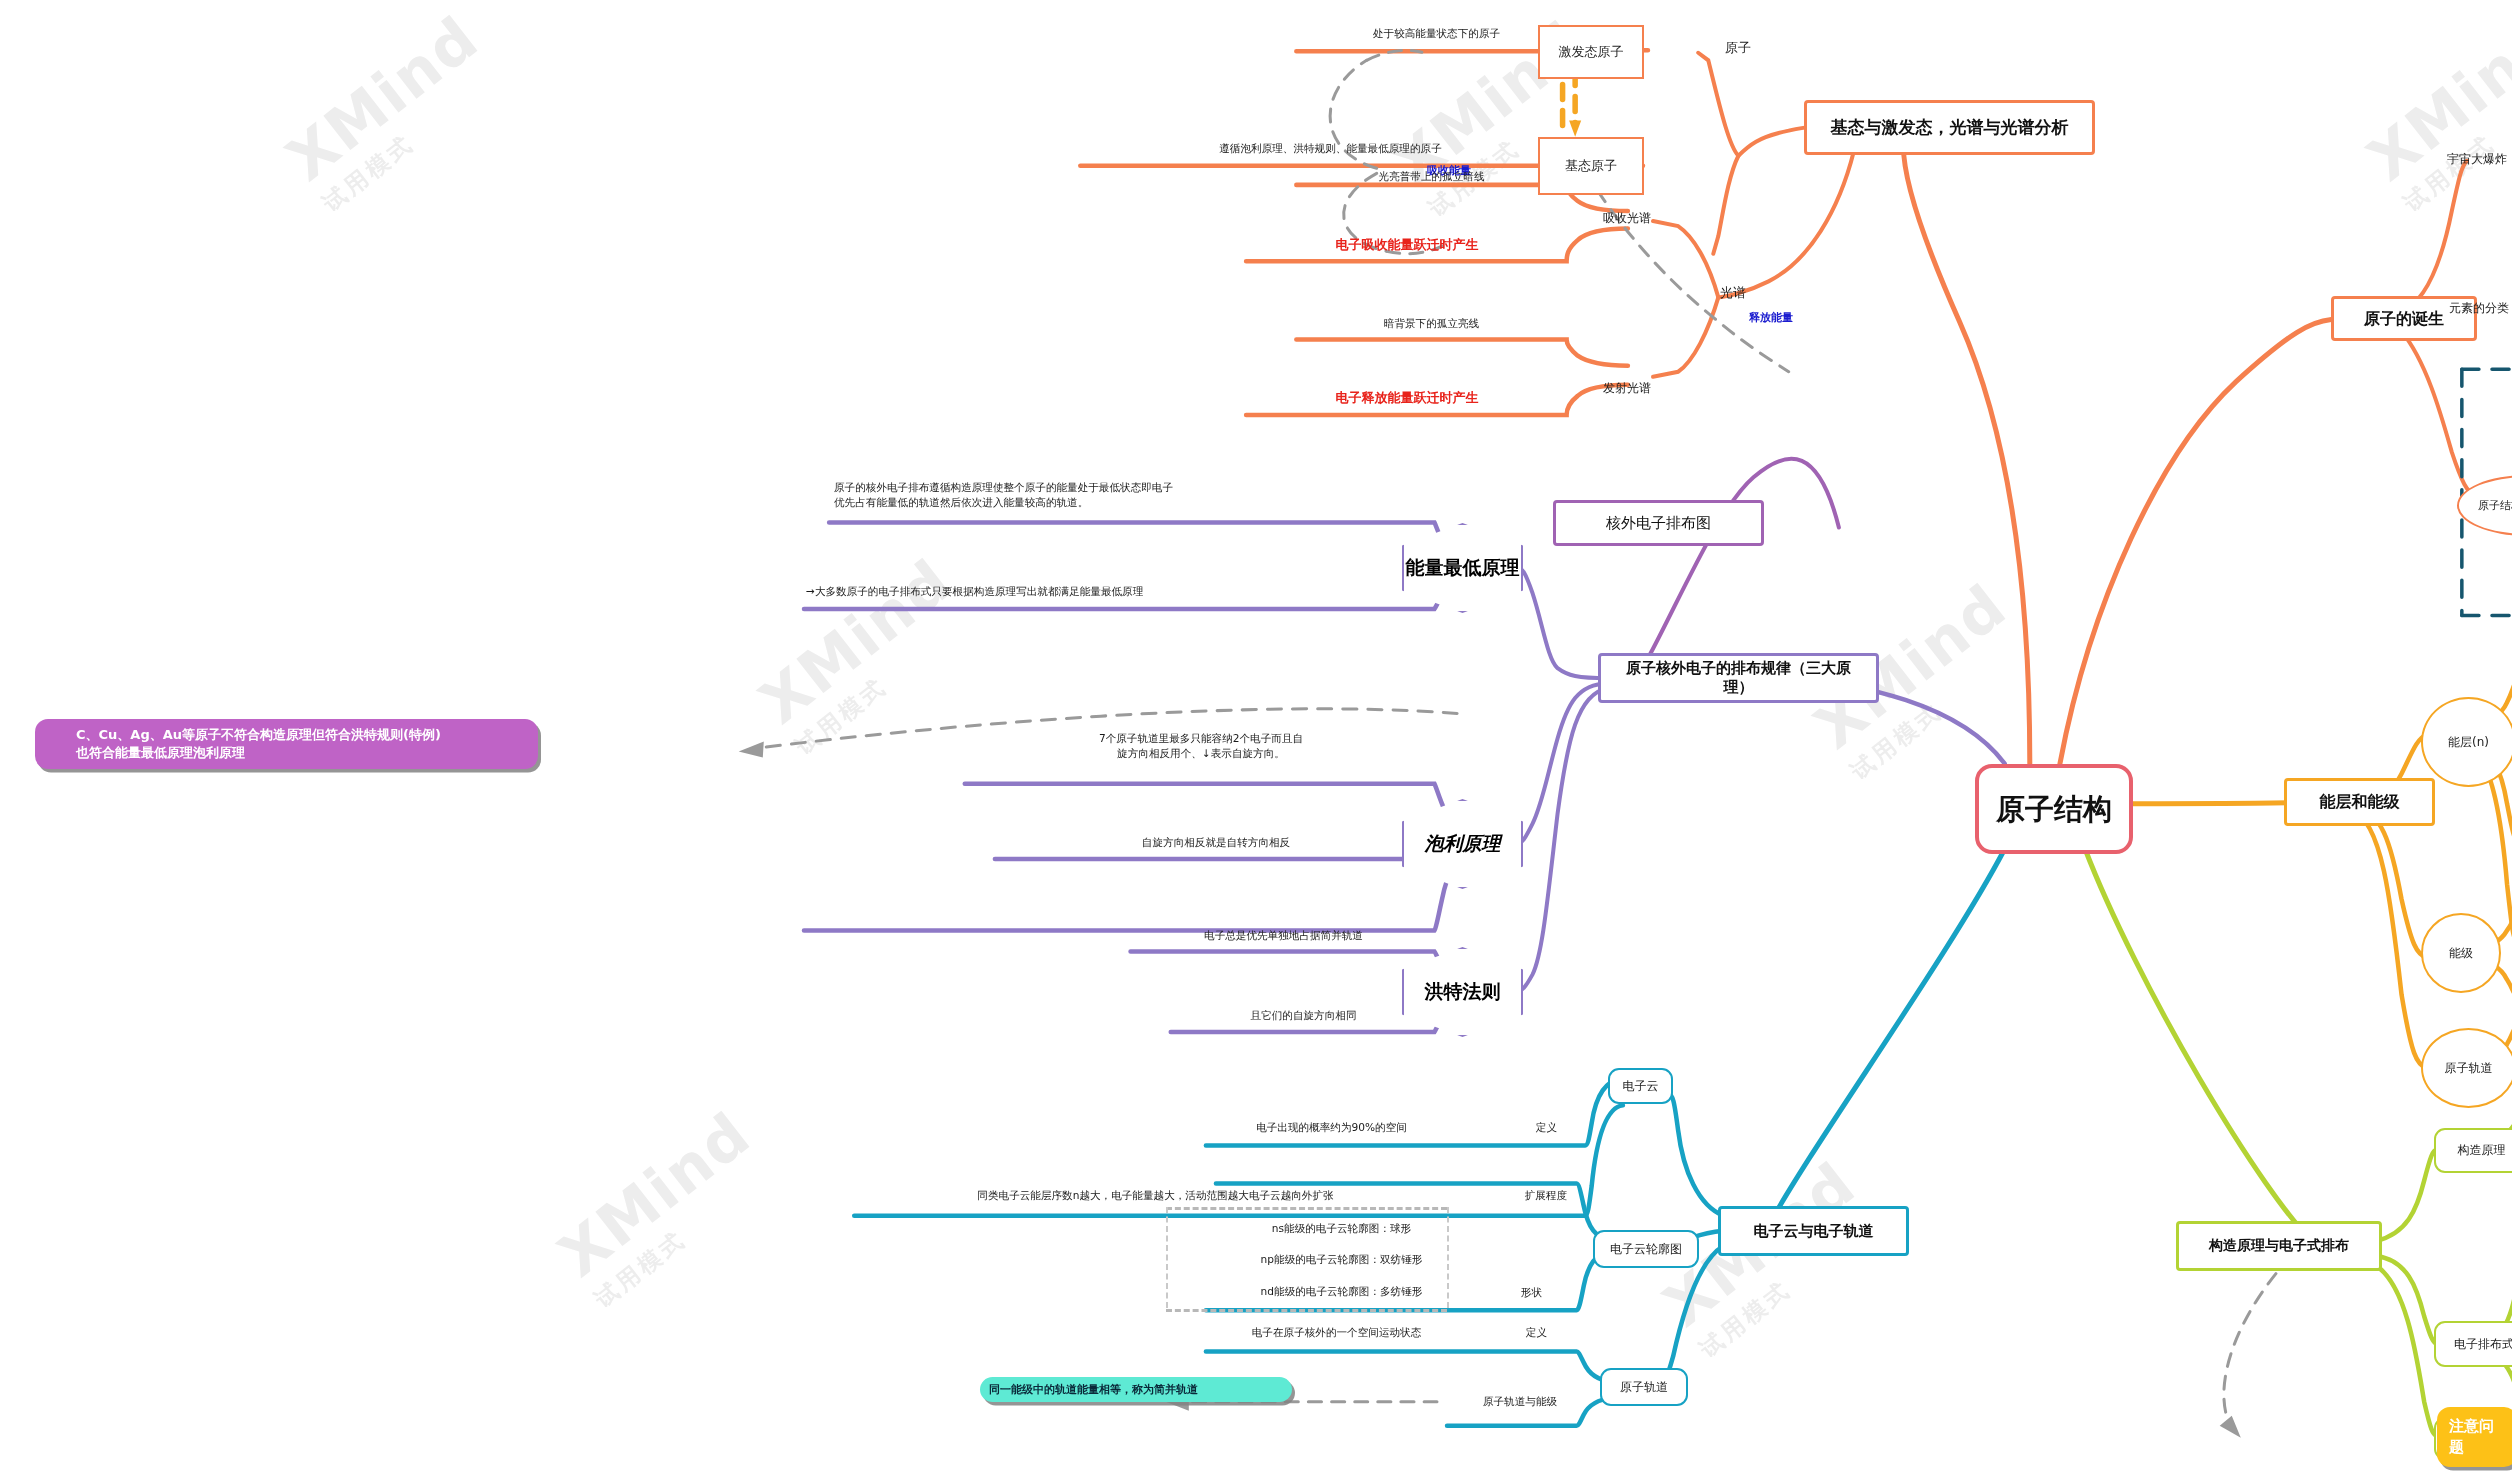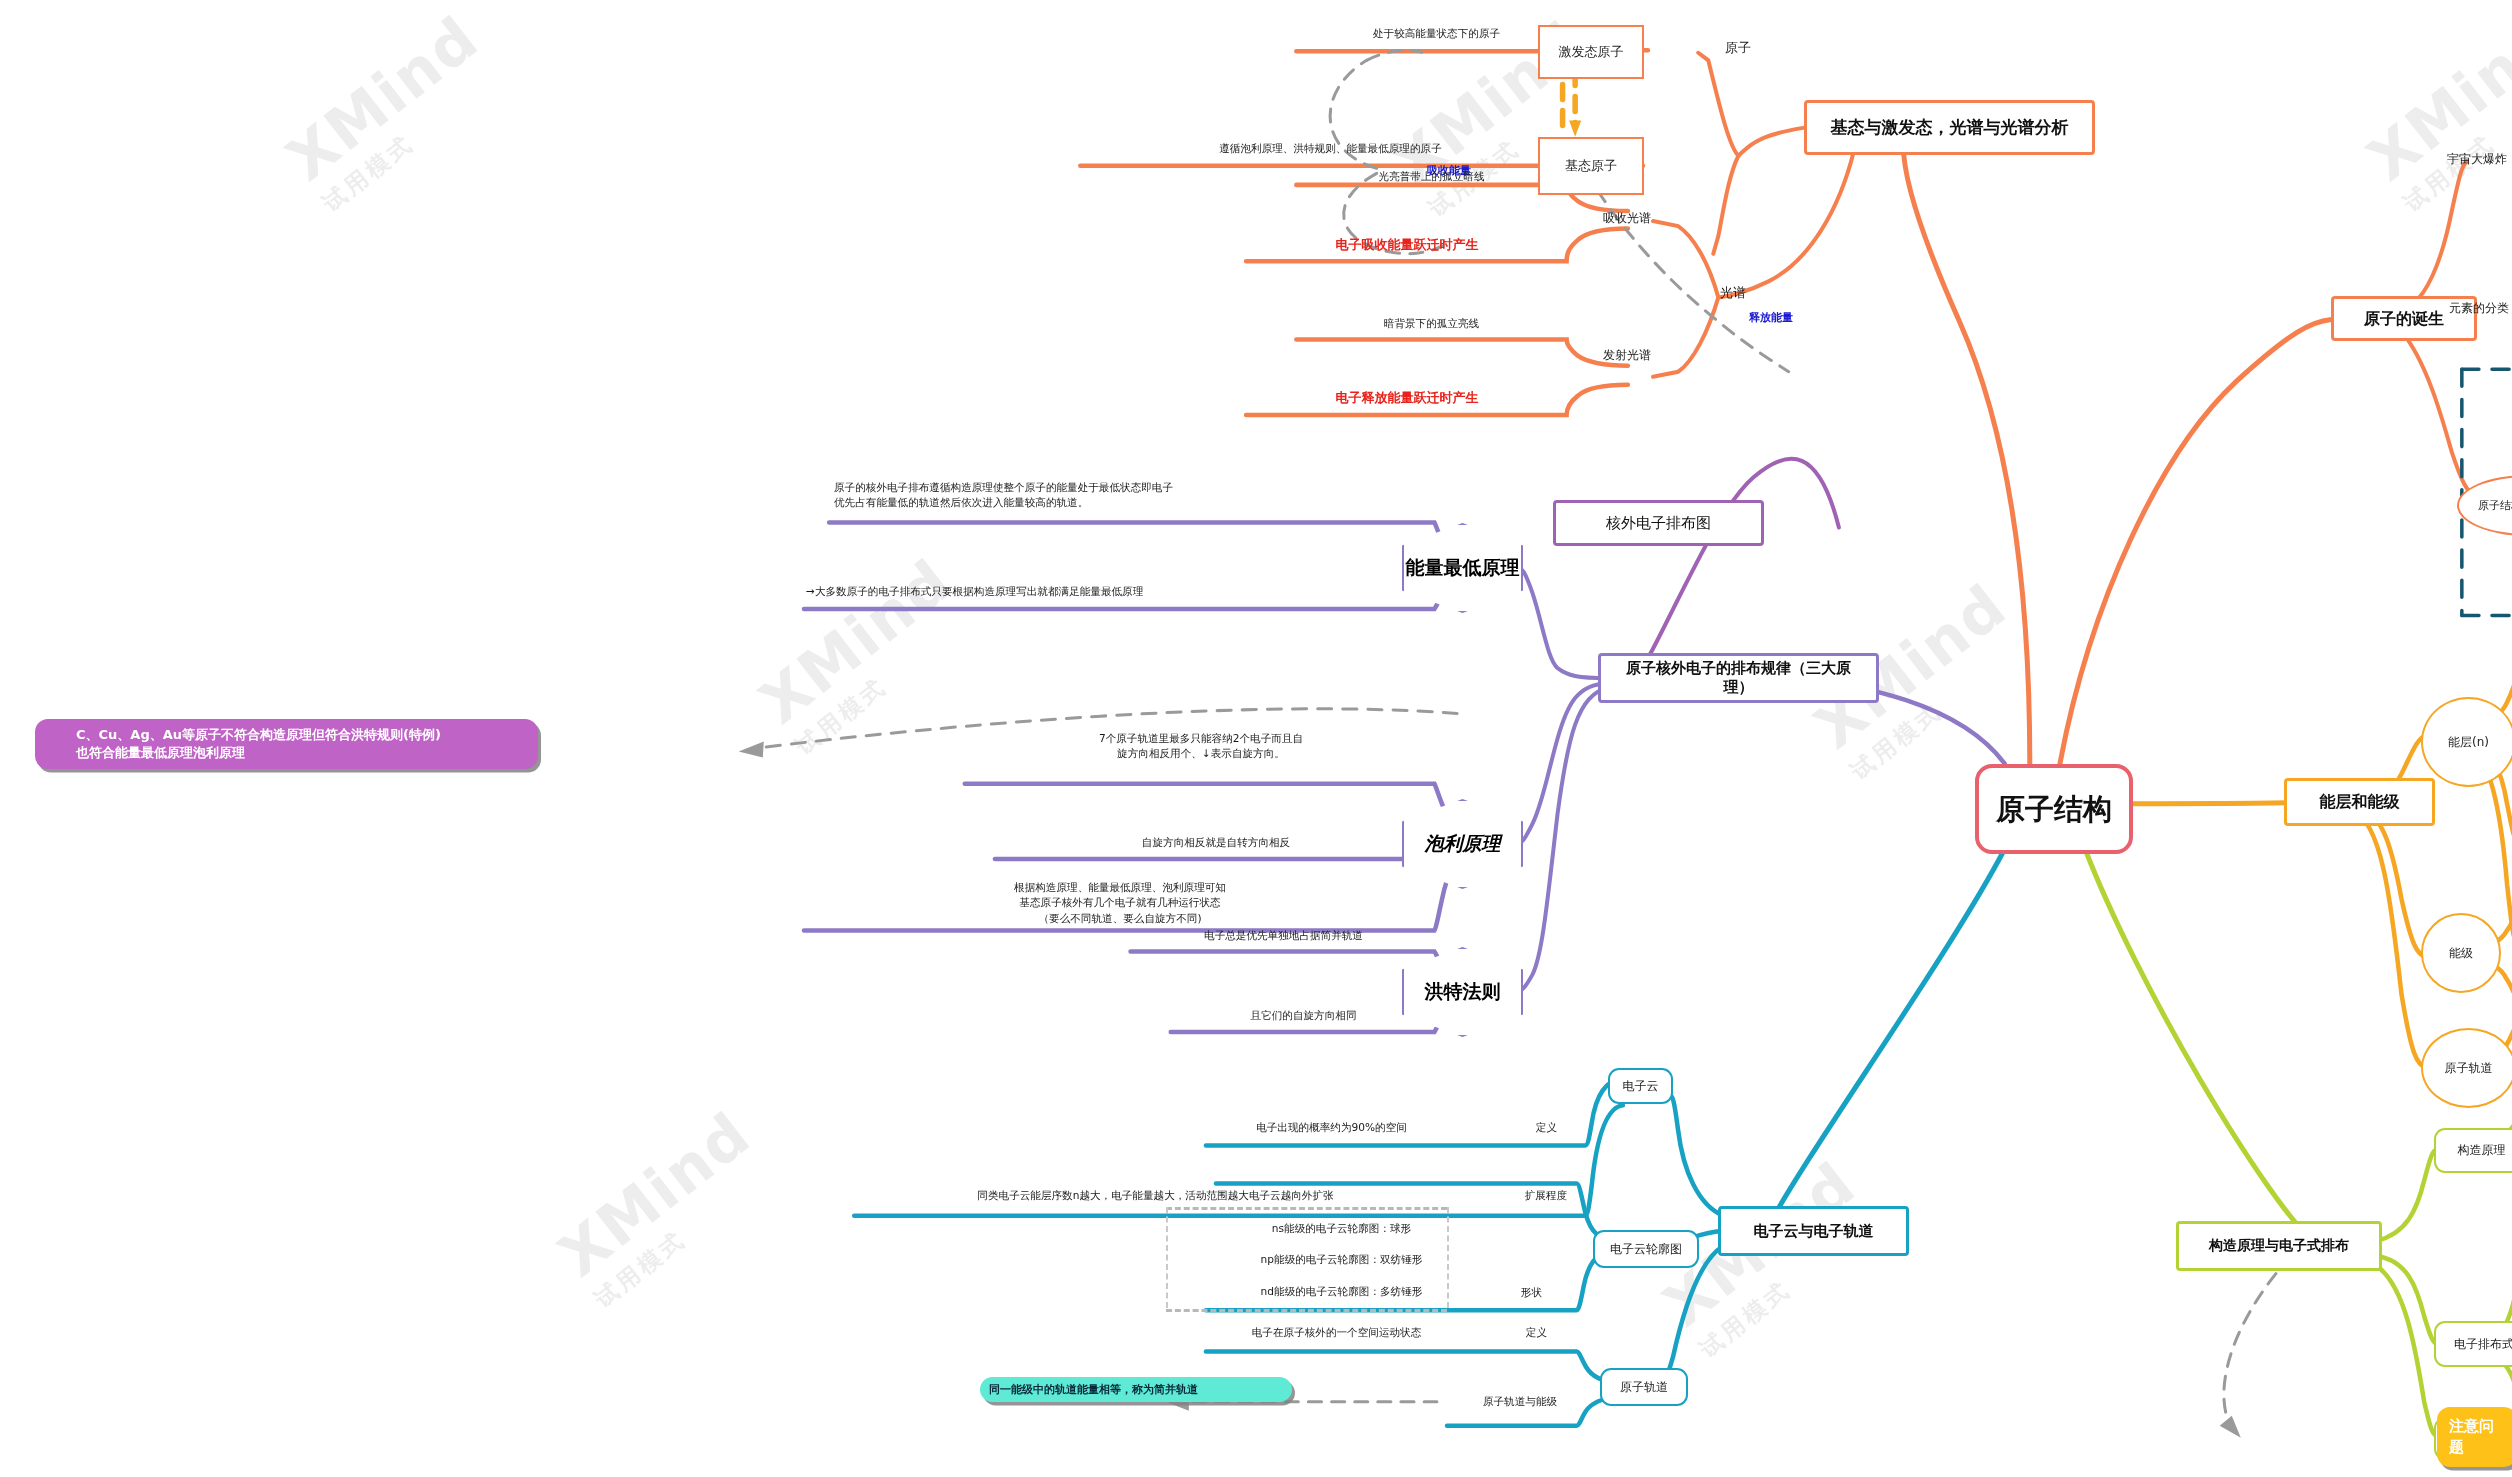--- a/index.html
+++ b/index.html
@@ -217,21 +217,21 @@
   <div class="n boxsq" style="left:1538px;top:137px;width:106px;height:58px;">
     <span>基态原子</span>
   </div>
 
   <div class="leaf ctr" style="left:1296px;top:26px;width:281px;">处于较高能量状态下的原子</div>
   <div class="leaf ctr" style="left:1083px;top:141px;width:495px;">遵循泡利原理、洪特规则、能量最低原理的原子</div>
   <div class="leaf blue" style="left:1427px;top:163px;width:95px;font-size:11px;">吸收能量</div>
   <div class="leaf blue" style="left:1749px;top:310px;width:95px;font-size:11px;">释放能量</div>
 
   <div class="leaf ctr" style="left:1582px;top:210px;width:90px;font-size:12px;">吸收光谱</div>
-  <div class="leaf ctr" style="left:1582px;top:347px;width:90px;font-size:12px;">发射光谱</div>
+  <div class="leaf ctr" style="left:1582px;top:380px;width:90px;font-size:12px;">发射光谱</div>
 
   <div class="leaf ctr" style="left:1296px;top:169px;width:271px;">光亮普带上的孤立暗线</div>
   <div class="leaf ctr red" style="left:1246px;top:236px;width:322px;">电子吸收能量跃迁时产生</div>
   <div class="leaf ctr" style="left:1296px;top:316px;width:271px;">暗背景下的孤立亮线</div>
   <div class="leaf ctr red" style="left:1246px;top:389px;width:322px;">电子释放能量跃迁时产生</div>
 
   <div class="n pill orange" style="left:2331px;top:296px;width:146px;height:45px;font-size:16px;">
     <span>原子的诞生</span>
   </div>
   <div class="leaf ctr" style="left:2432px;top:151px;width:90px;font-size:12px;">宇宙大爆炸</div>
@@ -267,23 +267,20 @@
       </div>
   </div>
 
   <div class="leaf lft" style="left:834px;top:480px;width:603px;">原子的核外电子排布遵循构造原理使整个原子的能量处于最低状态即电子
 优先占有能量低的轨道然后依次进入能量较高的轨道。</div>
   <div class="leaf lft" style="left:806px;top:584px;width:633px;">→大多数原子的电子排布式只要根据构造原理写出就都满足能量最低原理</div>
 
   <div class="leaf ctr" style="left:970px;top:731px;width:462px;">7个原子轨道里最多只能容纳2个电子而且自
 旋方向相反用个、↓表示自旋方向。</div>
   <div class="leaf ctr" style="left:1000px;top:835px;width:432px;">自旋方向相反就是自转方向相反</div>
-  <div class="leaf ctr" style="left:806px;top:880px;width:628px;">根据构造原理、能量最低原理、泡利原理可知
-基态原子核外有几个电子就有几种运行状态
-（要么不同轨道、要么自旋方不同)</div>
 
   <div class="leaf ctr" style="left:1133px;top:928px;width:301px;">电子总是优先单独地占据简并轨道</div>
   <div class="leaf ctr" style="left:1173px;top:1008px;width:261px;">且它们的自旋方向相同</div>
 
   <div class="callout cal-purple" style="left:35px;top:719px;width:503px;white-space:pre-line;padding-left:41px;">
     <span>C、Cu、Ag、Au等原子不符合构造原理但符合洪特规则(特例)
 也符合能量最低原理泡利原理</span>
   </div>
 
   <div class="n pill orange" style="left:2284px;top:778px;width:151px;height:48px;font-size:16px;border-color:#f5a623;">

